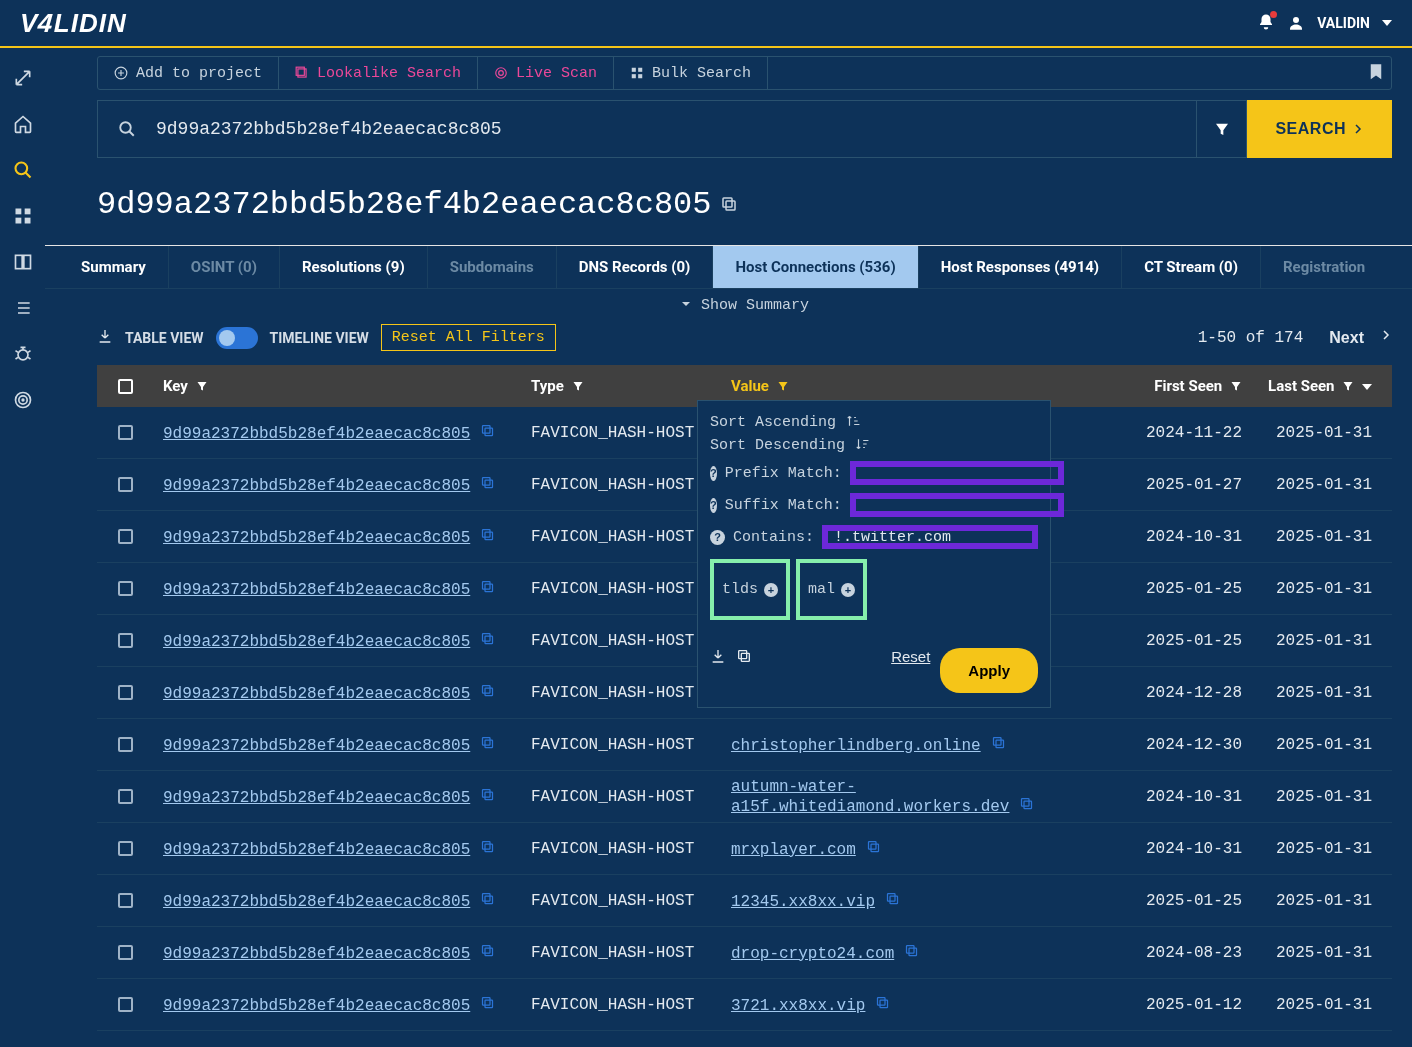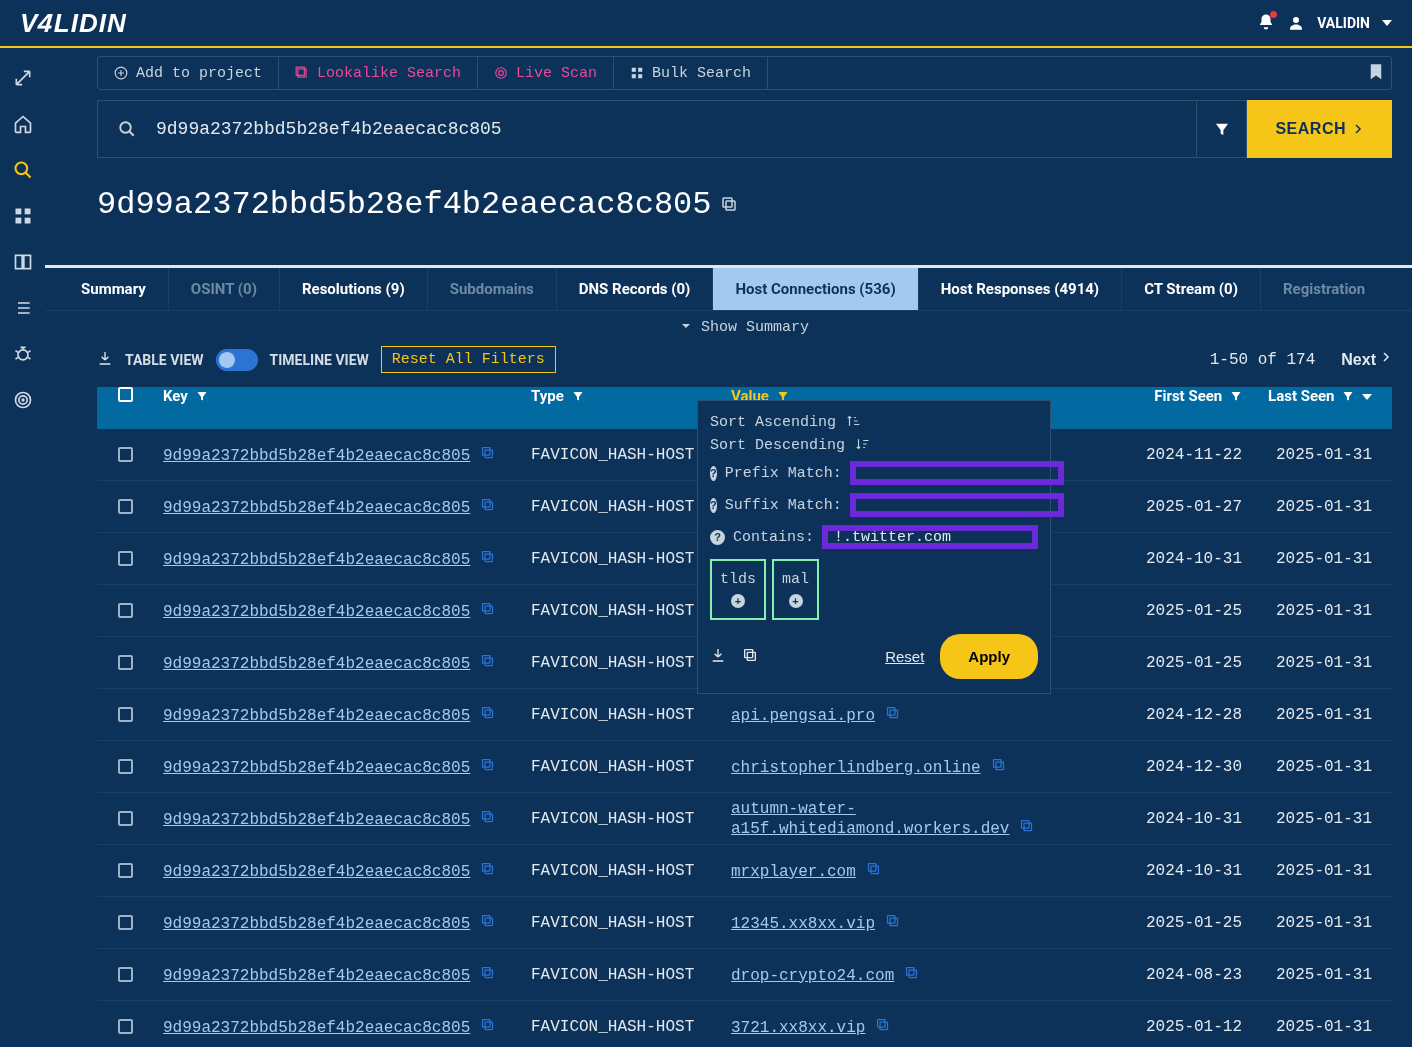--- a/index.html
+++ b/index.html
@@ -104,23 +104,23 @@
   font-family: -apple-system, sans-serif;
 }
 .hash-title {
   margin-top: 28px;
   font-size: 32px;
   font-family:"Courier New",monospace;
   color:#fff;
   display:flex;align-items:center;gap:8px;
 }
 .tabs {
-  margin-top: 42px;
+  margin-top: 22px;
   display:flex;
-  border-top:3px solid #e5e5e5;
+  border-top:1px solid #e5e5e5;
   border-bottom:1px solid #1a4060;
   margin-left:-52px;margin-right:-20px;
   padding-left:14px;
 }
 .tab {
   padding: 12px 22px;
   font-size:15px;font-weight:700;color:#fff;
   border-right:1px solid #1a4060;
   white-space:nowrap;
 }
@@ -133,24 +133,24 @@
 }
 .controls-row .toggle {
   width:42px;height:22px;background:#2b74d6;border-radius:20px;position:relative;
 }
 .controls-row .toggle::after{content:'';position:absolute;left:3px;top:3px;width:16px;height:16px;background:#a3c9ef;border-radius:50%;}
 .reset-filters {
   border:1px solid #f5c518;color:#f5c518;padding:4px 10px;
   font-family:"Courier New",monospace;font-weight:400;font-size:15px;background:none;
 }
 .pagination { margin-left:auto;display:flex;align-items:center;gap:26px;font-family:"Courier New",monospace;color:#e3e9ef;font-size:16px;font-weight:400;}
-.pagination .next { font-family:-apple-system,sans-serif;font-weight:700;display:flex;align-items:flex-start;gap:4px;}
+.pagination .next { font-family:-apple-system,sans-serif;font-weight:700;display:flex;align-items:flex-start;gap:16px;}
 .table { margin-top:14px; }
 .thead {
-  background:#0369a1;height:42px;display:flex;
+  background:#404040;height:42px;display:flex;align-items:center;
   font-weight:700;color:#fff;font-size:15px;
 }
 .th, .td { padding: 0 10px; }
 .col-check{ width:56px;display:flex;justify-content:center;}
 .col-key{ width:368px;}
 .col-type{ width:200px;}
 .col-value{ flex:1; position:relative;}
 .col-first{ width:150px;text-align:right;}
 .col-last{ width:140px;text-align:right; padding-right:20px;}
 .th.active { color:#f5c518; }
@@ -177,23 +177,23 @@
   color:#c7d3de;
 }
 .filter-popup .sort-line { padding:3px 0;display:flex;align-items:flex-start;gap:10px;font-size:15px;}
 .filter-popup .match-line { padding:4px 0;display:flex;align-items:center;gap:8px;font-size:15px;}
 .filter-popup .match-line label { flex:0 0 auto;}
 .filter-popup .q { width:15px;height:15px;border-radius:50%;background:#c7d3de;color:#0d3259;font-size:11px;font-weight:700;display:flex;align-items:center;justify-content:center;font-family:sans-serif;}
 .filter-popup input[type=text] {
   flex:1;background:transparent;border:6px solid #6d28d9;height:24px;padding:0 6px;color:#e3e9ef;font-family:"Courier New",monospace;font-size:15px;
 }
 .filter-popup .chips { display:flex;gap:6px;margin-top:6px;}
-.filter-popup .chip { border:2px solid #86efac;padding:10px 8px;display:flex;align-items:center;gap:6px;font-size:15px;flex-direction:column;}
+.filter-popup .chip { border:4px solid #86efac;padding:18px 8px;display:flex;align-items:center;gap:6px;font-size:15px;}
 .filter-popup .chip .plus{width:14px;height:14px;border-radius:50%;background:#c7d3de;color:#0d3259;font-size:11px;display:flex;align-items:center;justify-content:center;font-weight:700;font-family:sans-serif;}
-.filter-popup .footer { display:flex;align-items:center;margin-top:14px;gap:16px;}
+.filter-popup .footer { display:flex;align-items:flex-start;margin-top:28px;gap:10px;}
 .filter-popup .footer .dl-ic{color:#e3e9ef;}
 .filter-popup .footer .reset-link { margin-left:auto;color:#e3e9ef;text-decoration:underline;font-family:-apple-system,sans-serif;font-size:15px;}
 .filter-popup .footer .apply {
   background:#f5c518;color:#000000;border:none;border-radius:20px;padding:14px 28px;font-weight:700;font-family:-apple-system,sans-serif;font-size:15px;
 }
 </style>
 </head>
 <body>
 
 <div class="top-bar">

